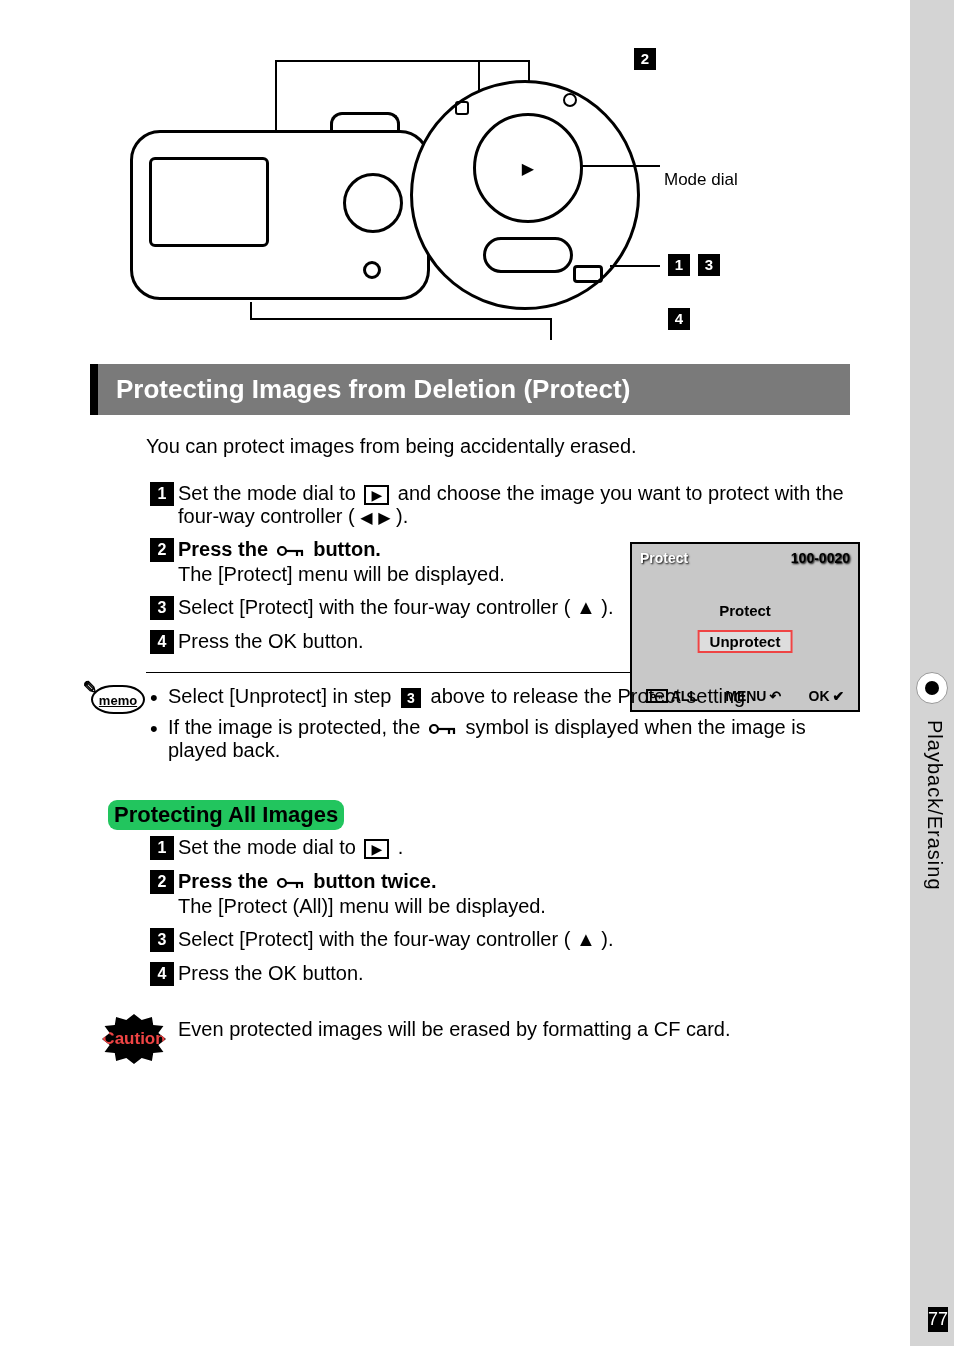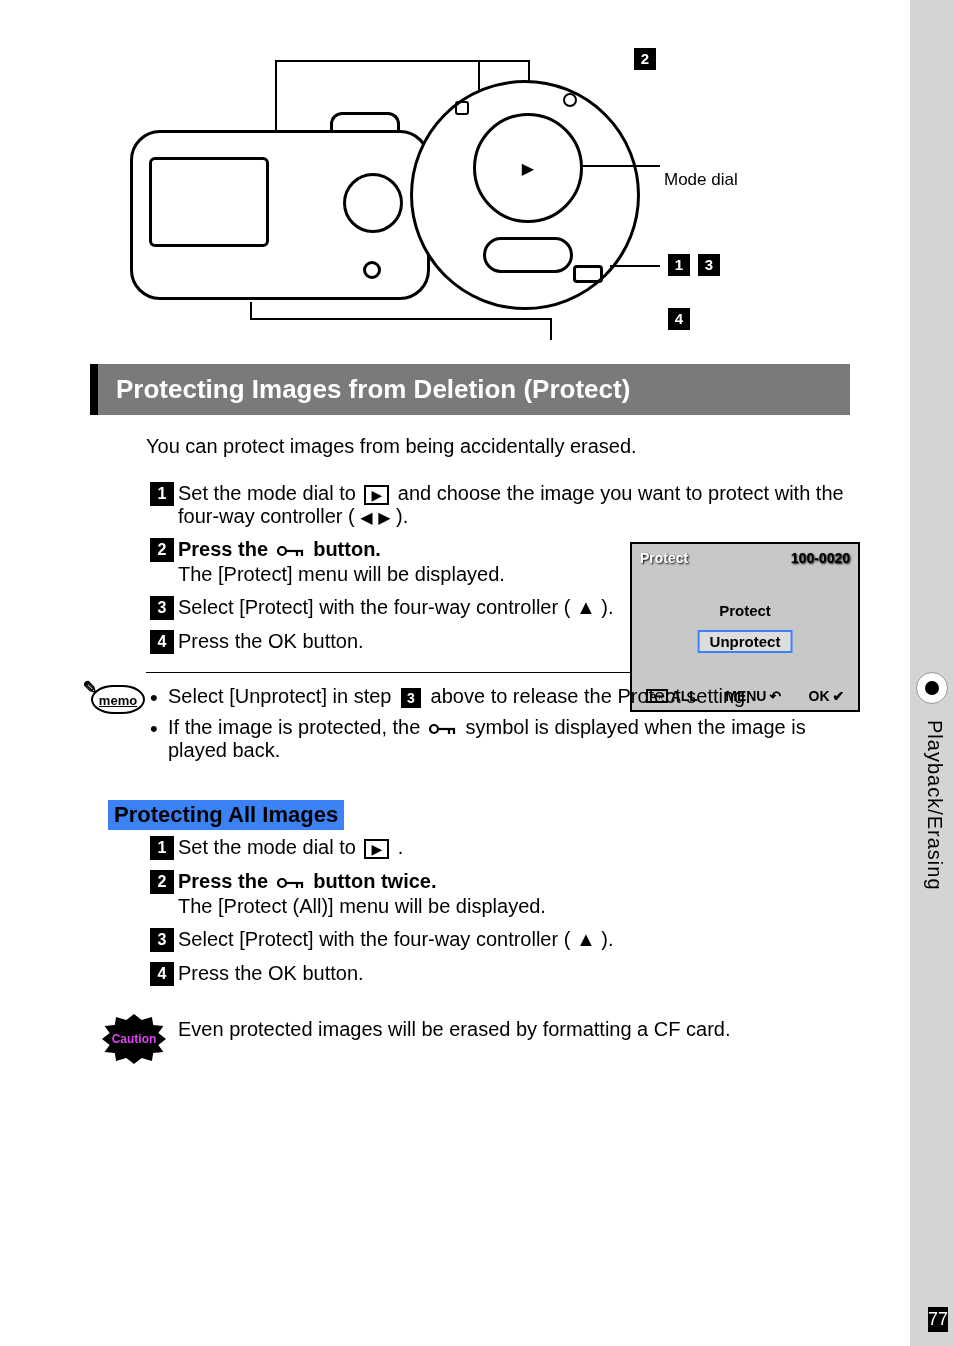--- a/index.html
+++ b/index.html
@@ -52,41 +52,41 @@
   .tri { display:inline-block; font-size:16px; vertical-align:middle; }
   .protect-sym { display:inline-block; vertical-align:middle; margin:0 3px; }
   .protect-sym svg { display:block; }
 
   
   .screen-mock { position:absolute; right:-10px; top:495px; width:230px; height:170px; border:2px solid #000; background: #c8c8c8; }
   .screen-mock .t { position:absolute; top:6px; left:8px; font-weight:bold; font-size:14px; color:#fff; text-shadow:1px 1px 2px #000; }
   .screen-mock .id { position:absolute; top:6px; right:8px; font-weight:bold; font-size:14px; color:#000000; text-shadow:1px 1px 2px #000; }
   .screen-mock .opt { position:absolute; left:50%; transform:translateX(-50%); font-weight:bold; font-size:15px; }
   .screen-mock .opt1 { top:58px; }
-  .screen-mock .opt2 { top:86px; border:2px solid #3b82f6; padding:1px 10px; background:#ddd; }
+  .screen-mock .opt2 { top:86px; border:2px solid #ef4444; padding:1px 10px; background:#ddd; }
   .screen-mock .bar { position:absolute; bottom:6px; left:0; right:0; display:flex; justify-content:space-around; font-weight:bold; font-size:14px; }
   .screen-mock .bar span { display:flex; align-items:center; gap:3px; }
   .screen-mock .allbox { border:2px solid #000; padding:0 3px; font-size:11px; display:inline-flex; align-items:center; gap:2px; }
 
   .hr { border:none; border-top:1px solid #000; margin:18px 0 12px 56px; width: calc(100% - 56px); }
 
   .memo-row { display:flex; margin-top:6px; }
   .memo-badge { flex:0 0 56px; display:flex; align-items:flex-start; justify-content:center;text-decoration:underline; }
   .memo-badge .oval { border:2px solid #000; border-radius:50%/60%; padding:6px 6px 4px; font-size:13px; font-weight:bold; position:relative; }
   .memo-badge .oval::before { content:"✎"; position:absolute; left:-10px; top:-10px; font-size:18px; }
   .memo-list { flex:1; font-size:20px; }
   .memo-list li { margin-bottom:8px; list-style:none; position:relative; padding-left:22px; }
   .memo-list li::before { content:"•"; position:absolute; left:4px; top:0; font-size:22px; }
 
-  .sub-head { font-size:22px; font-weight:bold; background:#3b82f6; display:inline-block; padding:2px 6px; margin:30px 0 6px 18px; }
+  .sub-head { font-size:22px; font-weight:bold; background:#22c55e; display:inline-block; padding:2px 6px; margin:30px 0 6px 18px;border-radius:9px; }
 
   .caution-row { display:flex; margin-top:28px; align-items:flex-start; }
   .caution-badge { flex:0 0 88px; display:flex; justify-content:center; }
   .caution-badge .burst {
-    width:64px; height:50px; background:#000; color:#d946ef; font-size:12px; font-weight:bold;
+    width:64px; height:50px; background:#000; color:#ef4444; font-size:17px; font-weight:bold;
     display:flex; align-items:center; justify-content:center;
     clip-path: polygon(50% 0%, 62% 12%, 78% 6%, 80% 22%, 96% 24%, 88% 38%, 100% 50%, 88% 62%, 96% 76%, 80% 78%, 78% 94%, 62% 88%, 50% 100%, 38% 88%, 22% 94%, 20% 78%, 4% 76%, 12% 62%, 0% 50%, 12% 38%, 4% 24%, 20% 22%, 22% 6%, 38% 12%);
   }
   .caution-text { flex:1; font-size:20px; padding-top:4px; }
 
   .tight-steps .step-body { max-width: 450px; }
 </style>
 </head>
 <body>
 

